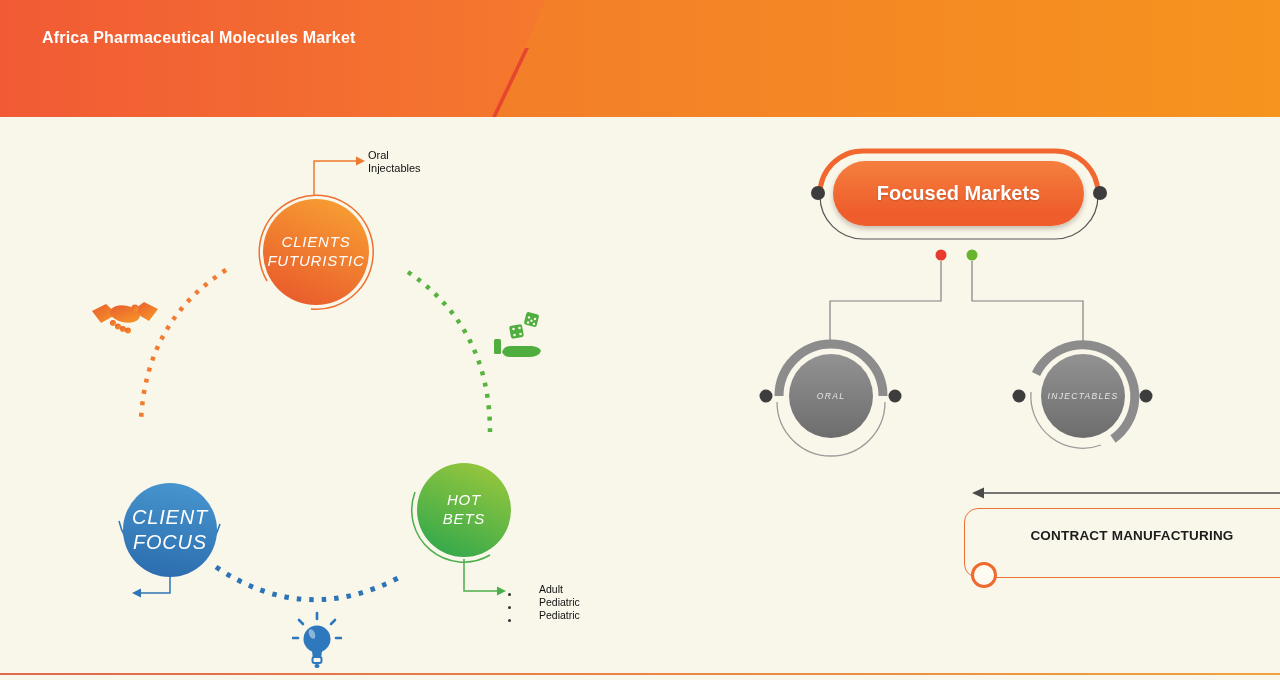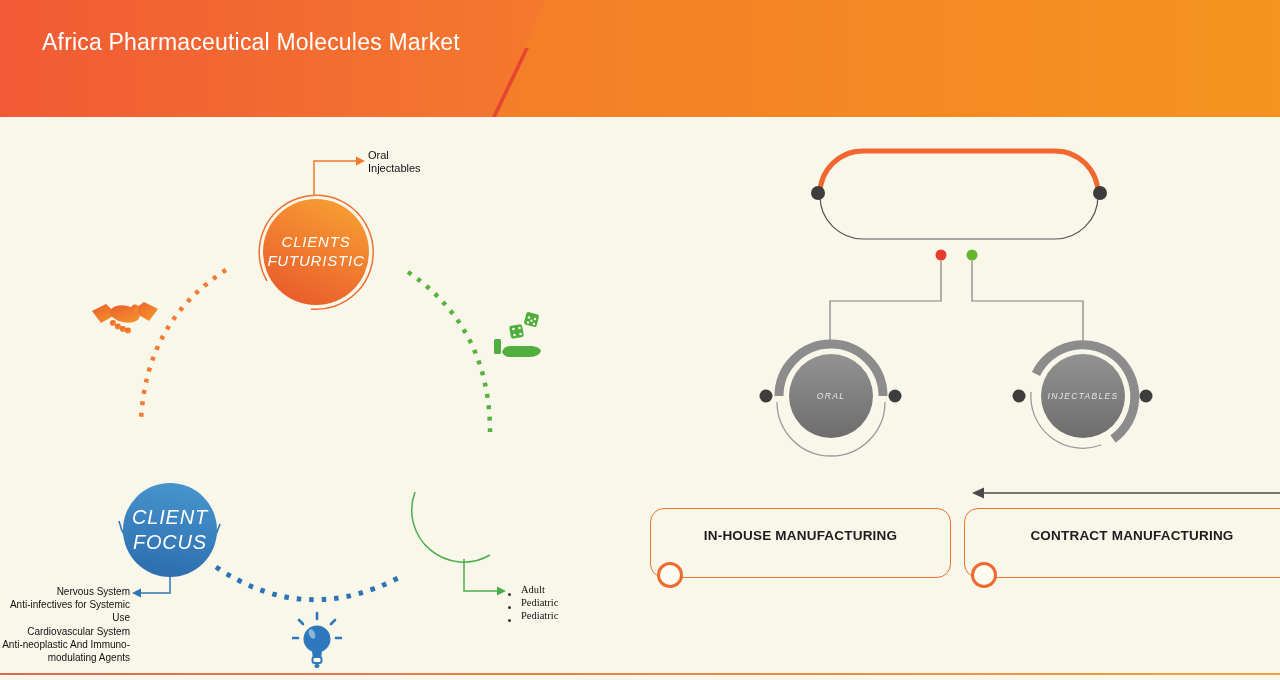--- a/index.html
+++ b/index.html
@@ -8,43 +8,43 @@
 
   
   .header{position:absolute;left:0;top:0;width:1280px;height:117px;
     background:linear-gradient(90deg,#f15a35 0%,#f6822b 55%,#f99d28 100%);}
   .header-slash{position:absolute;left:0;top:0;width:1280px;height:117px;
     background:linear-gradient(90deg,#f17030 0%,#f6941e 100%);
     clip-path:polygon(546px 0,1280px 0,1280px 117px,493px 117px);}
   .header-slash-line{position:absolute;left:0;top:0;width:1280px;height:117px;
     background:#e64530;
     clip-path:polygon(525px 48px,529px 48px,496px 117px,492px 117px);}
-  .page-title{position:absolute;left:42px;top:29px;color:#ffffff;font-size:23px;
-    font-weight:400;letter-spacing:.2px;}
+  .page-title{position:absolute;left:42px;top:29px;color:#ffffff;font-size:16px;
+    font-weight:700;letter-spacing:.2px;}
 
   
   .node{position:absolute;border-radius:50%;display:flex;align-items:center;justify-content:center;
     text-align:center;color:#fff;font-weight:500;line-height:1.25;letter-spacing:.8px;font-style:italic;}
   .node-cp{left:263px;top:199px;width:106px;height:106px;font-size:15px;
     background:linear-gradient(205deg,#f8a133 5%,#e95c2c 90%);}
   .node-cf{left:123px;top:483px;width:94px;height:94px;font-size:20px;
     background:linear-gradient(190deg,#4795ce 5%,#2d6fb0 90%);}
   .node-hb{left:417px;top:463px;width:94px;height:94px;font-size:15px;
     background:linear-gradient(205deg,#9bc83c 5%,#35a94b 90%);}
   .node-gray{width:84px;height:84px;font-size:8.5px;font-weight:400;letter-spacing:1.3px;
     color:#e6e6e6;background:linear-gradient(180deg,#929292,#6d6d6d);}
   .node-oral{left:789px;top:354px;}
   .node-inj{left:1041px;top:354px;}
 
   
   .callout-cp{position:absolute;left:368px;top:149px;font-size:11px;color:#111;line-height:13px;}
   .cf-list{position:absolute;left:0px;top:585px;width:130px;text-align:right;
     font-size:10px;color:#111;line-height:13.2px;}
   .hb-list{position:absolute;left:506px;top:583px;font-size:10.5px;color:#111;line-height:13px;}
-  .hb-row{display:flex;align-items:flex-end;gap:10px;font-family:Liberation Serif, serif;}
+  .hb-row{display:flex;align-items:flex-end;gap:28px;}
   .hb-dot{width:3px;height:3px;border-radius:50%;background:#333;flex:0 0 auto;margin-left:2px;}
 
   
   .fm-pill{position:absolute;left:833px;top:161px;width:251px;height:65px;border-radius:33px;
     background:linear-gradient(180deg,#f57f3e 0%,#ee5d2b 80%);
     box-shadow:0 3px 5px rgba(60,30,10,.25);
     display:flex;align-items:center;justify-content:center;color:#fff;font-size:20px;font-weight:700;
     text-shadow:0 1px 2px rgba(0,0,0,.18);}
 
   
@@ -123,32 +123,32 @@
       <div>CLIENTS</div>
       <div>FUTURISTIC</div>
     </div>
   </div>
   <div class="node node-cf">
     <div>
       <div>CLIENT</div>
       <div>FOCUS</div>
     </div>
   </div>
+  <div class="node node-hb">
+    <div>
+      <div>HOT</div>
+      <div>BETS</div>
+    </div>
+  </div>
 
   <div class="callout-cp">
     <div>Oral</div>
     <div>Injectables</div>
   </div>
 
-  <div class="cf-list">
-    <div>Nervous System</div>
-    <div>Anti-infectives for Systemic Use</div>
-    <div>Cardiovascular System</div>
-    <div>Anti-neoplastic And Immuno-modulating Agents</div>
-  </div>
 
   <div class="hb-list">
     <div class="hb-row">
       <span class="hb-dot"></span>
       <span>Adult</span>
     </div>
     <div class="hb-row">
       <span class="hb-dot"></span>
       <span>Pediatric</span>
     </div>
@@ -203,30 +203,29 @@
       <line x1="6" y1="28" x2="1" y2="28"></line>
       <line x1="44" y1="28" x2="49" y2="28"></line>
     </g>
     <circle cx="25" cy="29" r="13.5" fill="#2e78bd"></circle>
     <ellipse cx="20" cy="24" rx="3" ry="5" transform="rotate(-22 20 24)" fill="rgba(255,255,255,.45)"></ellipse>
     <path d="M20,41 L30,41 L29,49 L21,49 Z" fill="#2e78bd"></path>
     <rect x="20.5" y="47" width="9" height="6" rx="2" fill="#f9f6ea" stroke="#2e78bd" stroke-width="2"></rect>
     <rect x="22.5" y="54" width="5" height="4" rx="2" fill="#2e78bd"></rect>
   </svg>
 
+  <div class="fm-pill">
+    <span>Focused Markets</span>
+  </div>
   <div class="node node-gray node-oral">
     <span>ORAL</span>
   </div>
   <div class="node node-gray node-inj">
     <span>INJECTABLES</span>
   </div>
 
-  <div class="opp-box opp-box1">
-    <div class="opp-label">IN-HOUSE MANUFACTURING</div>
-    <div class="opp-corner"></div>
-  </div>
   <div class="opp-box opp-box2">
     <div class="opp-label">CONTRACT MANUFACTURING</div>
     <div class="opp-corner"></div>
   </div>
 
   <div class="footer-line"></div>
 </div>
 
 </body></html>

